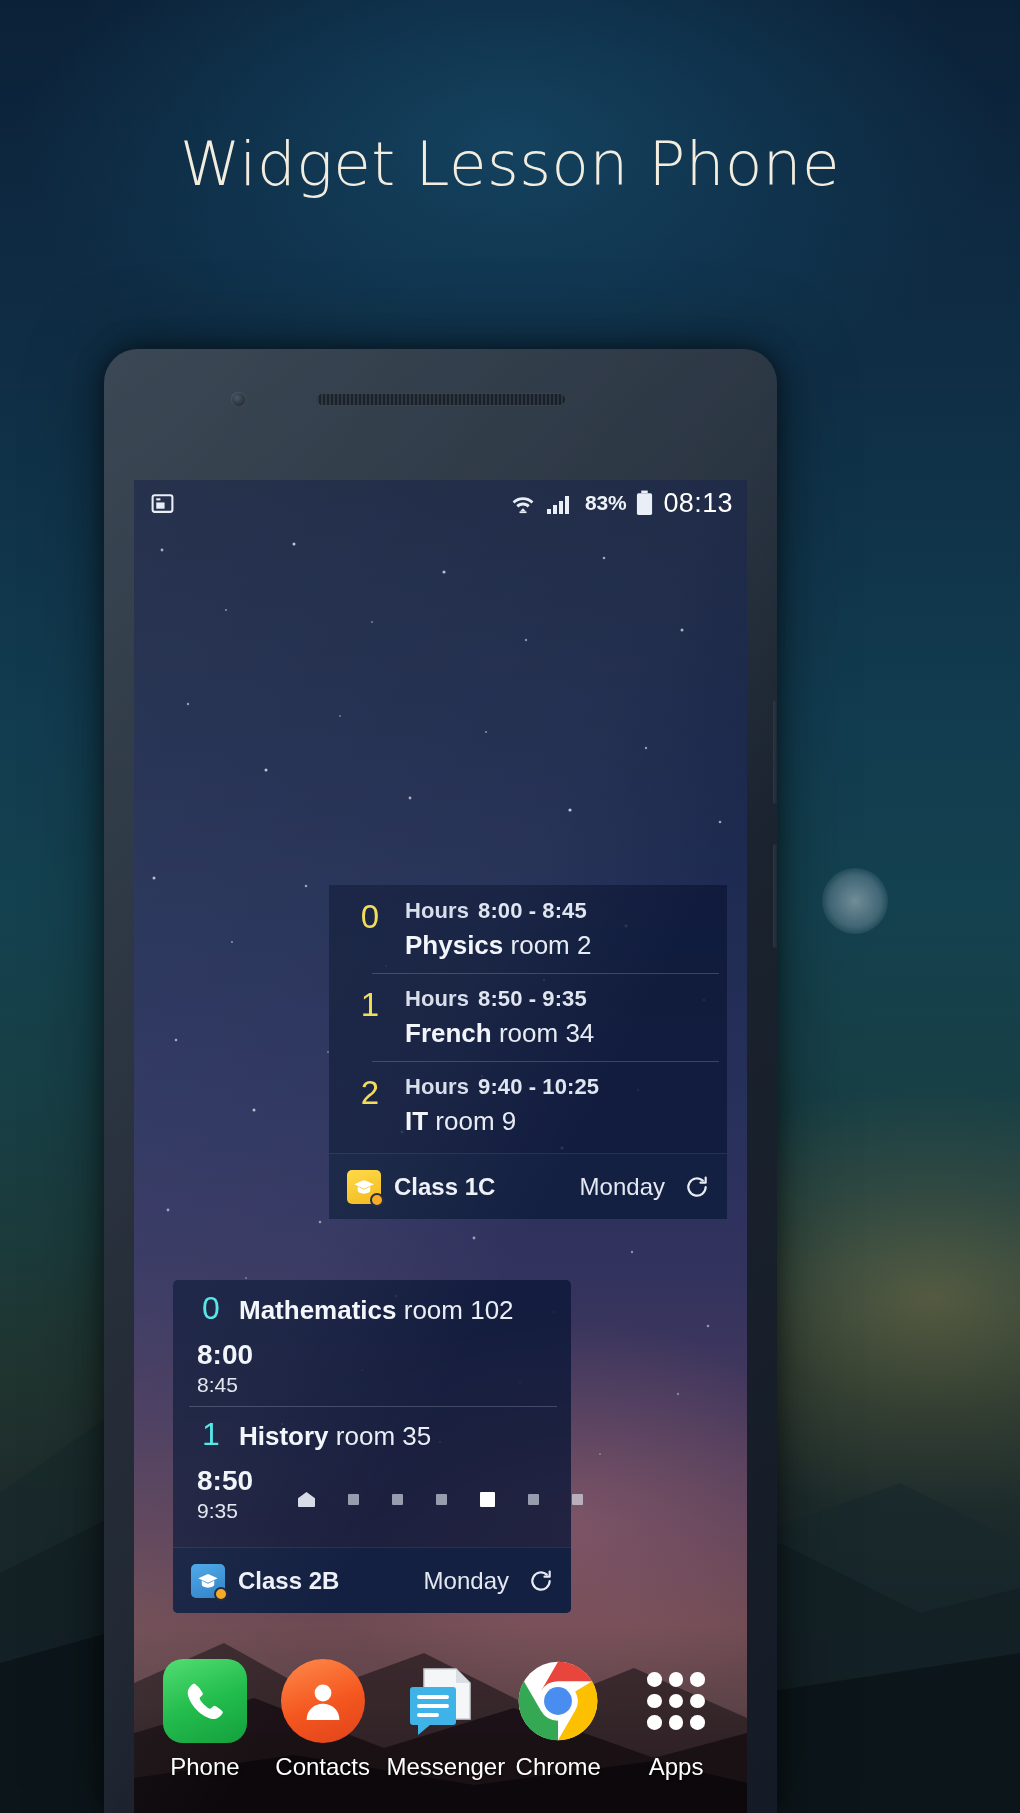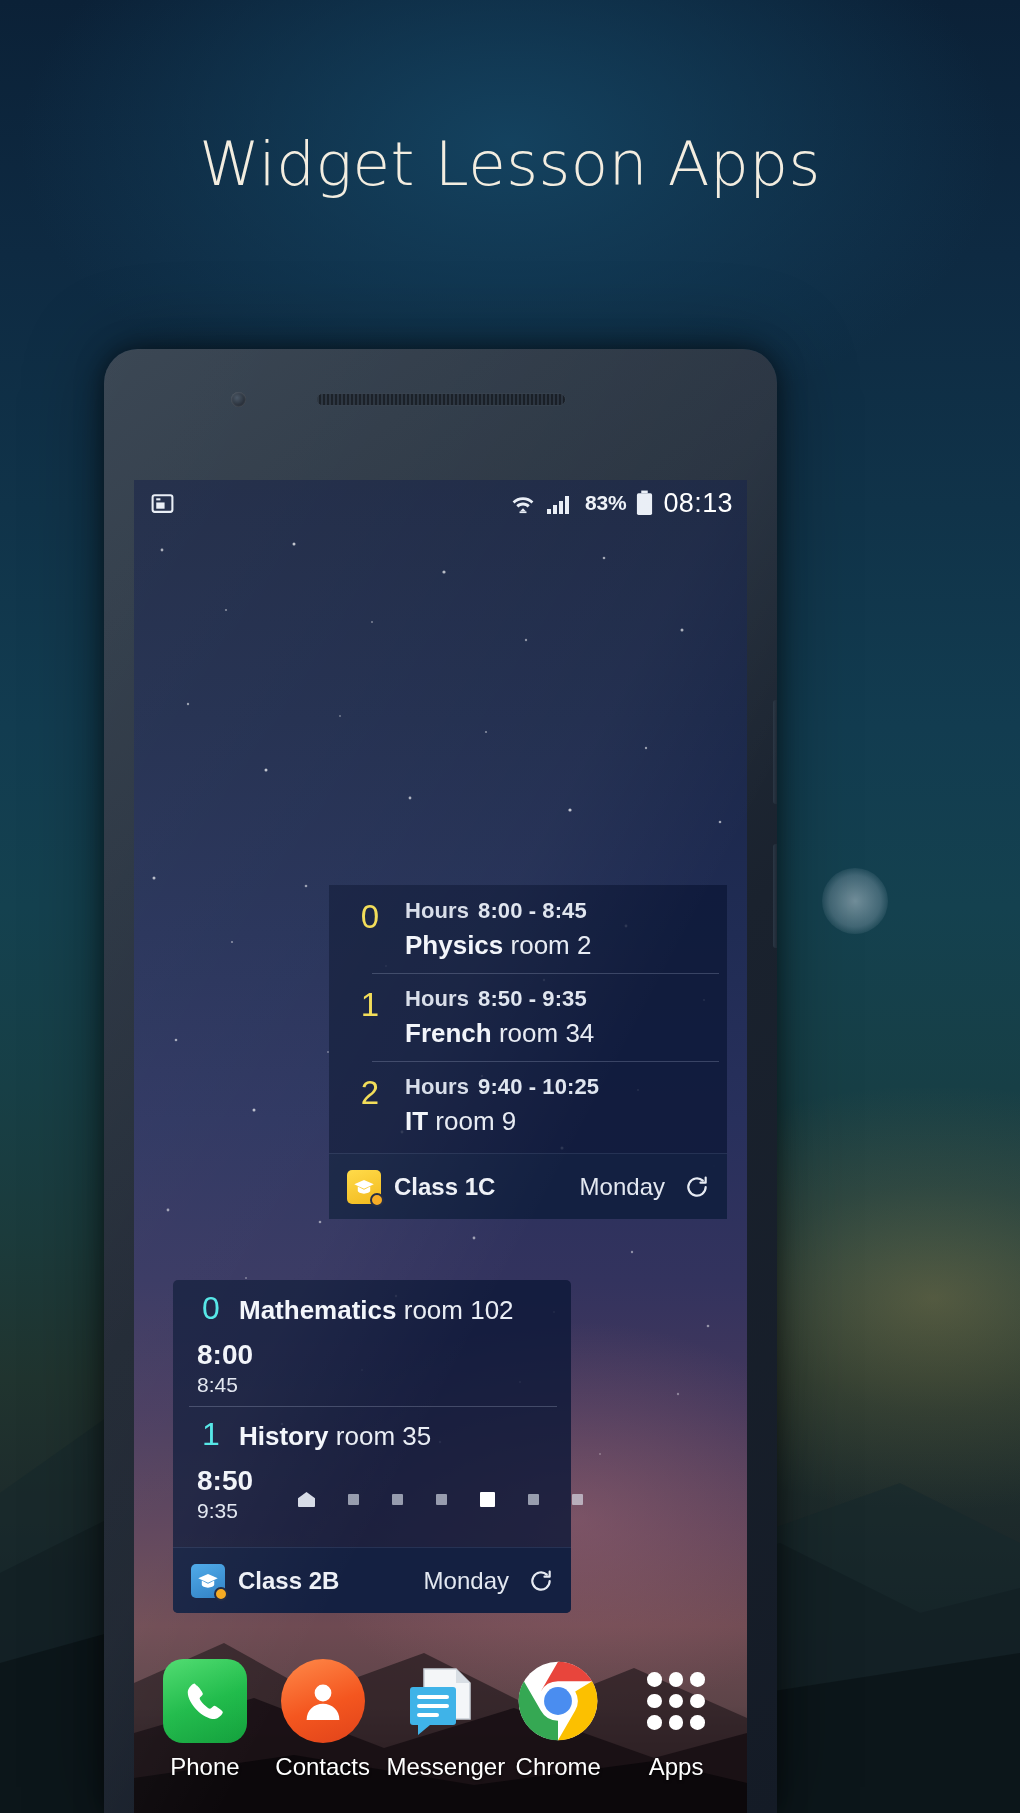--- a/index.html
+++ b/index.html
@@ -312,21 +312,21 @@
 
 <div class="backdrop"></div>
 <div class="backdrop-glow"></div>
 <div class="sun"></div>
 <svg class="mtn" viewBox="0 0 1020 620" preserveAspectRatio="none">
   <path d="M0,300 L120,215 L250,300 L360,250 L470,330 L620,270 L760,340 L900,290 L1020,350 L1020,620 L0,620 Z" fill="#16282c" opacity="0.55"></path>
   <path d="M0,380 L150,305 L300,390 L450,335 L600,410 L780,350 L920,420 L1020,395 L1020,620 L0,620 Z" fill="#121f23" opacity="0.7"></path>
   <path d="M0,470 L180,420 L380,485 L560,440 L760,500 L1020,460 L1020,620 L0,620 Z" fill="#0c1519" opacity="0.85"></path>
 </svg>
 
-<div class="page-title">Widget Lesson Apps</div>
+<div class="page-title">Widget Lesson Phone</div>
 
 <div class="phone">
   <div class="phone-cam"></div>
   <div class="phone-speaker"></div>
   <div class="btn-vol a"></div>
   <div class="btn-vol b"></div>
 
   <div class="screen">
 
     <svg class="stars" viewBox="0 0 613 1333" preserveAspectRatio="none">

